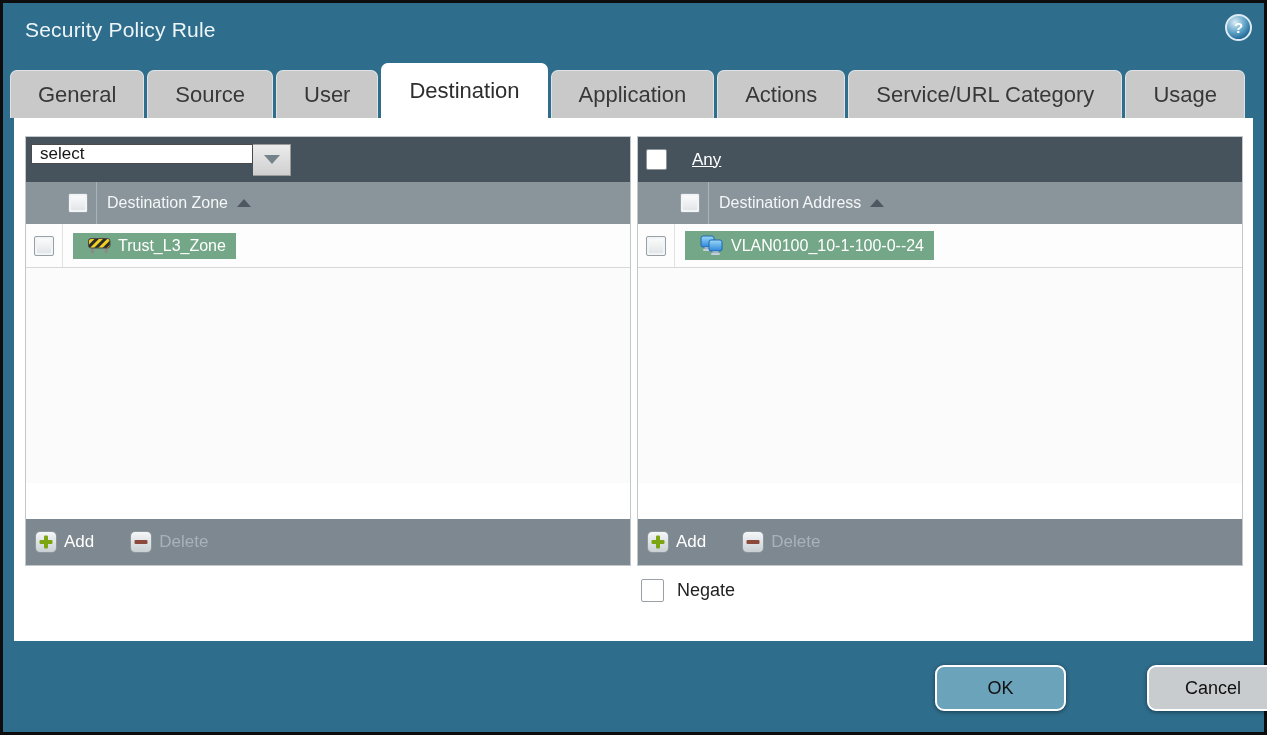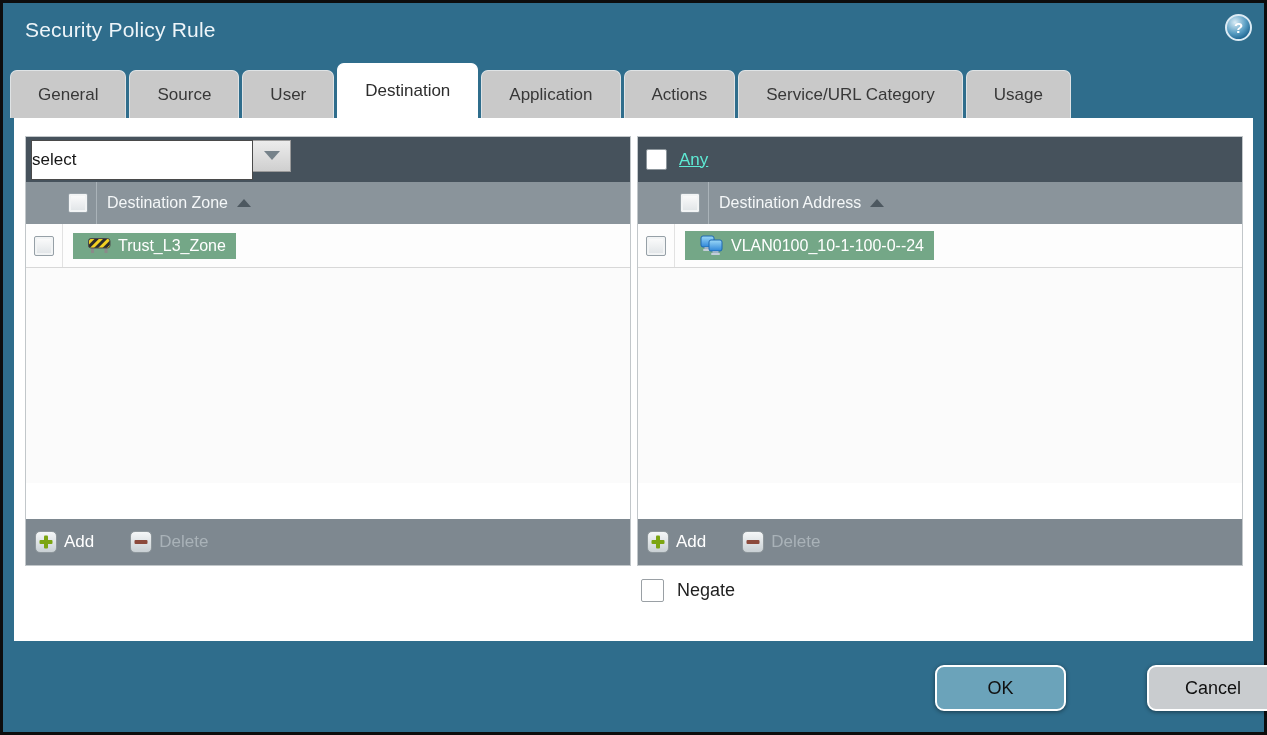--- a/index.html
+++ b/index.html
@@ -8,44 +8,44 @@
   .dialog{position:absolute;inset:0;border:3px solid #0d0d0d;
     background:var(--teal,#2F6D8C);}
   
   .title{position:absolute;left:22px;top:15px;font-size:21px;color:#eef5f9;letter-spacing:.2px;}
   .help{position:absolute;right:12px;top:11px;width:27px;height:27px;border-radius:50%;
     background:radial-gradient(circle at 35% 28%, #d9ecf6, #5b9fc4 48%, #1c6390 80%);
     border:2px solid #dcebf4;color:#fff;font-size:15px;font-weight:bold;
     display:flex;align-items:center;justify-content:center;cursor:pointer;}
   
   .tabs{position:absolute;left:7px;top:60px;height:55px;display:flex;align-items:flex-end;gap:3px;}
-  .tab{height:48px;background:var(--tab-inactive,#C9C9C9);color:#383838;font-size:17px;
+  .tab{height:48px;background:var(--tab-inactive,#C9C9C9);color:#383838;font-size:22px;
     display:flex;align-items:center;justify-content:center;padding:0 27px;
     border-radius:7px 7px 0 0;border:1px solid #dfe3e5;border-bottom:none;cursor:pointer;white-space:nowrap;}
   .tab.active{height:55px;background:#fff;color:#2d2d2d;border-color:#fff;}
   
   .content{position:absolute;left:11px;top:115px;width:1239px;height:523px;background:#fff;}
   .panel{position:absolute;top:18px;width:606px;height:430px;display:flex;flex-direction:column;
     border:1px solid #c2c7ca;}
   .panel.left{left:11px;}
   .panel.right{left:623px;}
   .ptoolbar{height:45px;background:var(--panel-dark,#46525C);display:flex;align-items:center;flex:none;}
   .combo{display:flex;margin-left:5px;}
-  .combo-value{width:222px;height:40px;background:#fff;border:1px solid #4a4a4a;
-    font-size:17px;color:#161616;display:flex;align-items:center;}
+  .combo-value{width:222px;height:20px;background:#fff;border:1px solid #4a4a4a;
+    font-size:17px;color:#161616;display:flex;align-items:center;padding-left:8px;}
   .combo-btn{width:38px;height:32px;background:linear-gradient(#ececec,#cfcfcf);
     border:1px solid #9a9a9a;border-left:none;display:flex;align-items:center;justify-content:center;cursor:pointer;}
   .tri-down{width:0;height:0;border-left:8px solid transparent;border-right:8px solid transparent;
     border-top:9px solid #76828a;}
   .tri-up{width:0;height:0;border-left:7px solid transparent;border-right:7px solid transparent;
     border-bottom:8px solid #4d5860;margin-left:9px;}
   .cb{width:20px;height:20px;border:1px solid #96a0a7;border-radius:2px;
     background:linear-gradient(#fdfdfd,#dfe3e6);box-shadow:inset 0 0 0 2px #f2f4f5;cursor:pointer;flex:none;}
   .cb.bright{background:#fff;box-shadow:none;border-color:#8d969c;width:21px;height:21px;}
-  .any-label{color:#5eead4;font-size:17px;margin-left:4px;text-decoration:underline;}
+  .any-label{color:#ffffff;font-size:17px;margin-left:17px;text-decoration:underline;}
   .phead{height:42px;background:var(--header-gray,#8A949B);display:flex;align-items:center;flex:none;cursor:pointer;padding-left:34px;}
   .check-cell{width:37px;height:100%;display:flex;align-items:center;justify-content:center;
     border-right:1px solid #aab3b9;flex:none;}
   .ptoolbar .check-cell{border-right:none;}
   .hdr-label{color:#f4f7f8;font-size:16px;margin-left:10px;}
   .rows{flex:1;background:#fbfbfb;overflow:hidden;}
   .row{height:44px;display:flex;align-items:center;background:#fdfdfd;border-bottom:1px solid #d8d8d8;}
   .row .check-cell{border-right:1px solid #e2e2e2;}
   .chip{display:inline-flex;align-items:center;gap:7px;margin-left:10px;
     background:var(--chip-green,#74A787);padding:4px 10px 4px 15px;cursor:pointer;}

